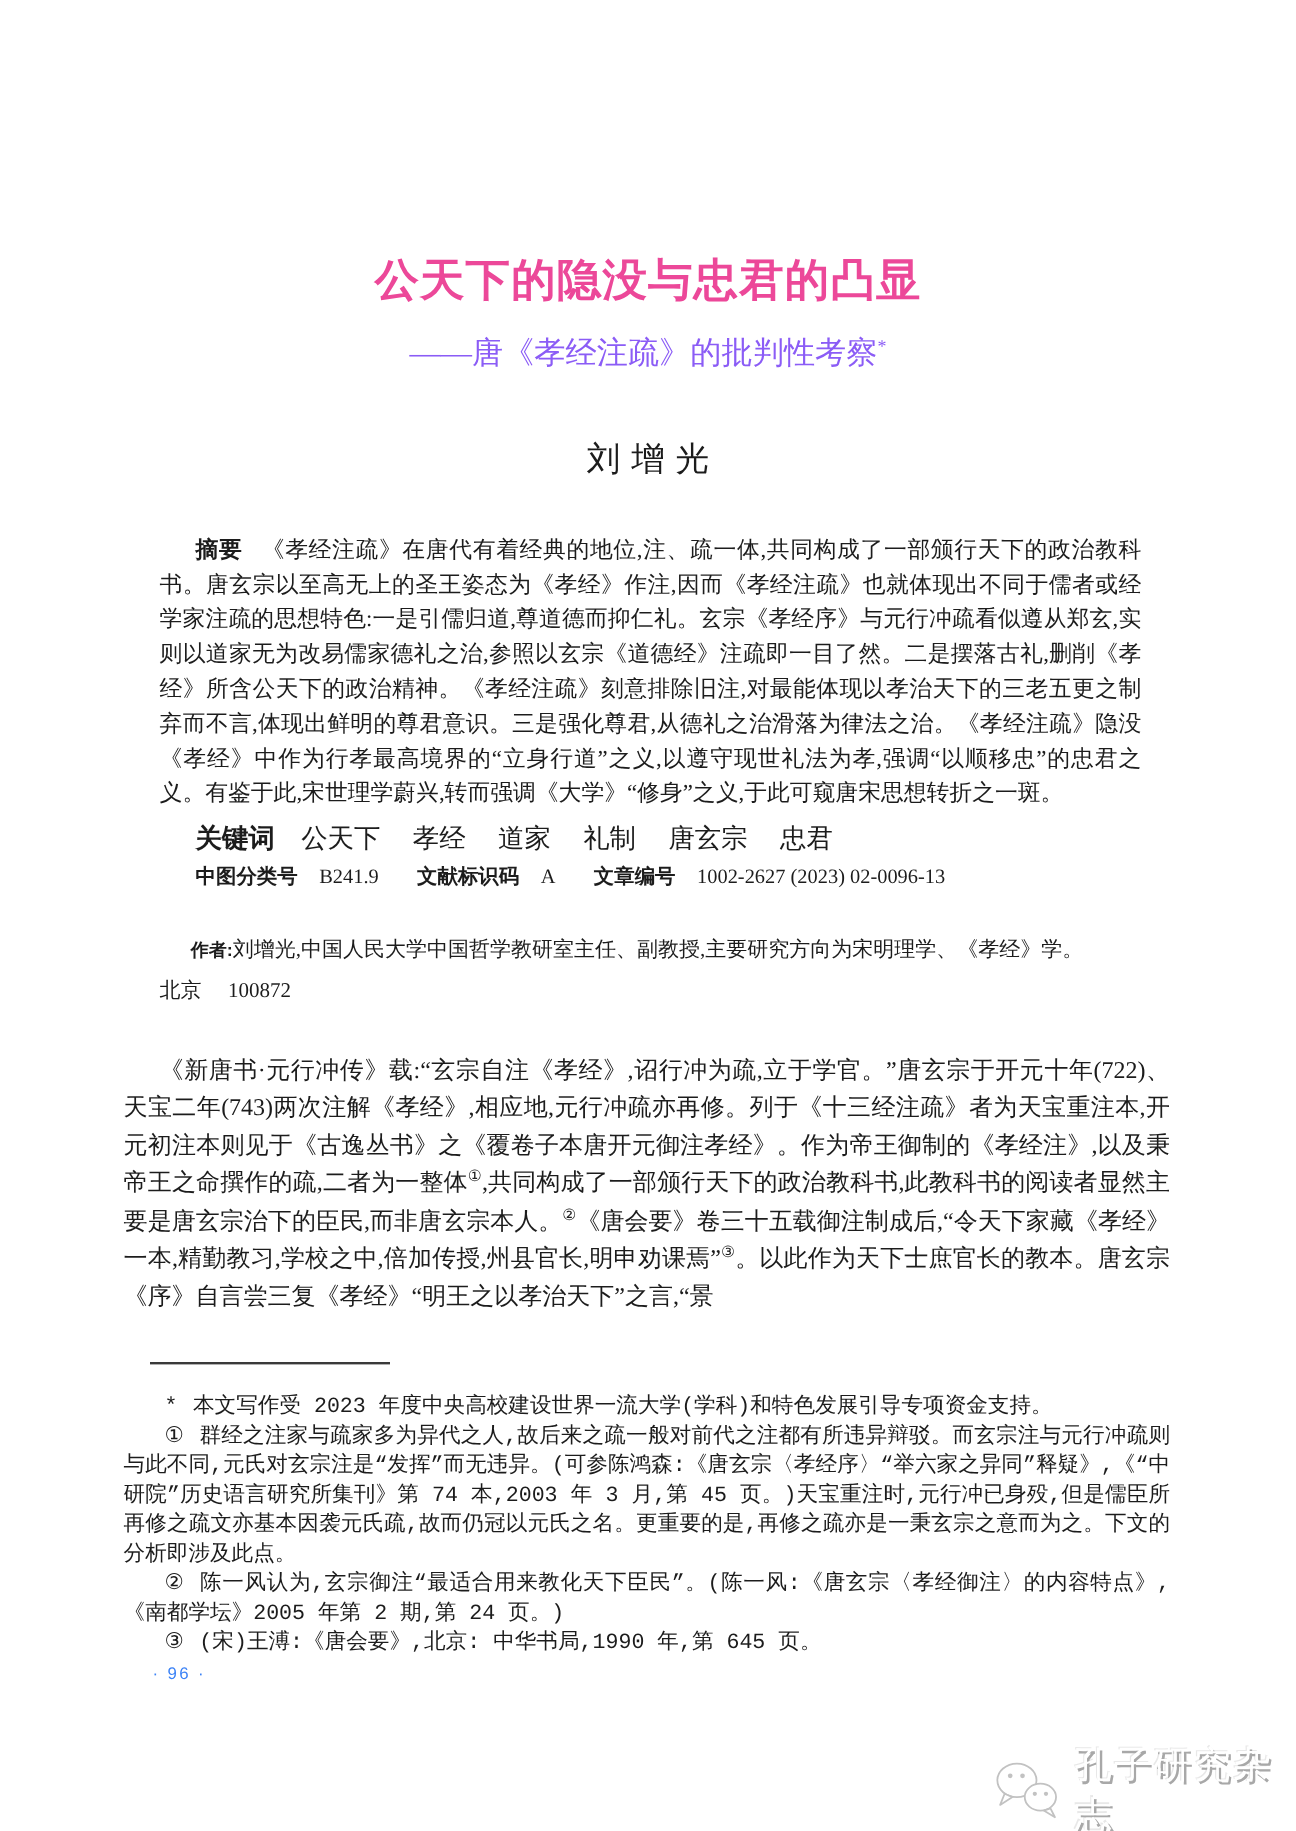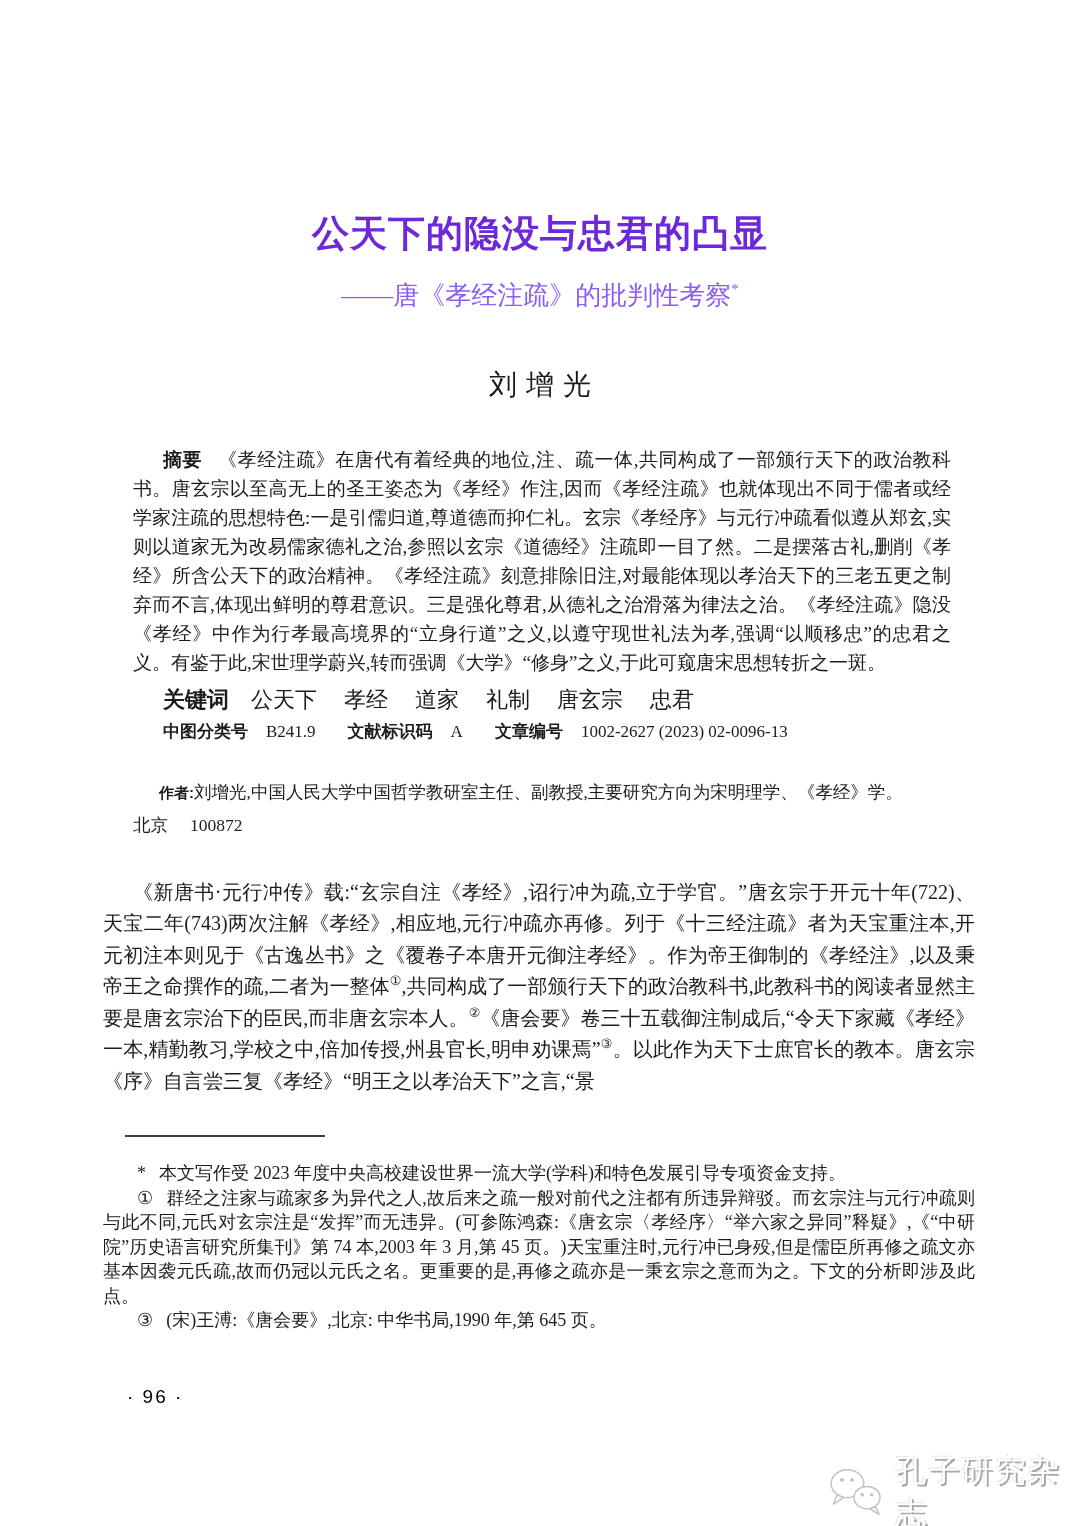--- a/index.html
+++ b/index.html
@@ -16,21 +16,21 @@
     font-family: "Liberation Serif", "DejaVu Serif", serif;
   }
   .hei { font-family: "Liberation Sans", "DejaVu Sans", sans-serif; font-weight: 700; font-style: normal; }
 
   .title {
     margin: 0;
     text-align: center;
     font-size: 37px;
     line-height: 43px;
     letter-spacing: 1px;
-    color: #6d28d9;
+    color: #ec4899;
     font-family: "Liberation Sans", "DejaVu Sans", sans-serif;
     font-weight: 700;
   }
   .subtitle {
     margin-top: 17px;
     text-align: center;
     font-size: 26px;
     line-height: 34px;
     color: #8b5cf6;
   }
@@ -90,30 +90,31 @@
     height: 0;
     border-top: 2px solid #3a3a3a;
   }
   .footnotes { margin-top: 24px; }
   .fn {
     margin: 0;
     font-size: 18px;
     line-height: 24.5px;
     text-align: justify;
     text-indent: 34px;
+    font-family: Liberation Mono, monospace;
   }
   .fn .fn-marker { margin-right: 13px; }
 
   .page-number {
     position: absolute;
     left: 127px;
     top: 1386px;
-    font-size: 19px;
+    font-size: 14px;
     letter-spacing: 2px;
-    color: #000000;
+    color: #3b82f6;
     font-family: "Liberation Sans", "DejaVu Sans", sans-serif;
   }
 
   .watermark {
     position: absolute;
     left: 826px;
     top: 1450px;
     display: flex;
     align-items: center;
   }
@@ -170,20 +171,23 @@
   <section class="footnotes-area">
     <div class="fn-rule"></div>
     <div class="footnotes">
       <p class="fn">
         <span class="fn-marker">*</span><span>本文写作受 2023 年度中央高校建设世界一流大学(学科)和特色发展引导专项资金支持。</span>
       </p>
       <p class="fn">
         <span class="fn-marker">①</span><span>群经之注家与疏家多为异代之人,故后来之疏一般对前代之注都有所违异辩驳。而玄宗注与元行冲疏则与此不同,元氏对玄宗注是“发挥”而无违异。(可参陈鸿森:《唐玄宗〈孝经序〉“举六家之异同”释疑》,《“中研院”历史语言研究所集刊》第 74 本,2003 年 3 月,第 45 页。)天宝重注时,元行冲已身殁,但是儒臣所再修之疏文亦基本因袭元氏疏,故而仍冠以元氏之名。更重要的是,再修之疏亦是一秉玄宗之意而为之。下文的分析即涉及此点。</span>
       </p>
       <p class="fn">
+        <span class="fn-marker">②</span><span>陈一风认为,玄宗御注“最适合用来教化天下臣民”。(陈一风:《唐玄宗〈孝经御注〉的内容特点》,《南都学坛》2005 年第 2 期,第 24 页。)</span>
+      </p>
+      <p class="fn">
         <span class="fn-marker">③</span><span>(宋)王溥:《唐会要》,北京: 中华书局,1990 年,第 645 页。</span>
       </p>
     </div>
   </section>
 
   <div class="page-number">· 96 ·</div>
 
   <div class="watermark">
     <svg class="wm-icon" width="66" height="54" viewBox="0 0 66 54" xmlns="http://www.w3.org/2000/svg">
       <g fill="#ffffff" stroke="#c2c2c2" stroke-width="1.6">

